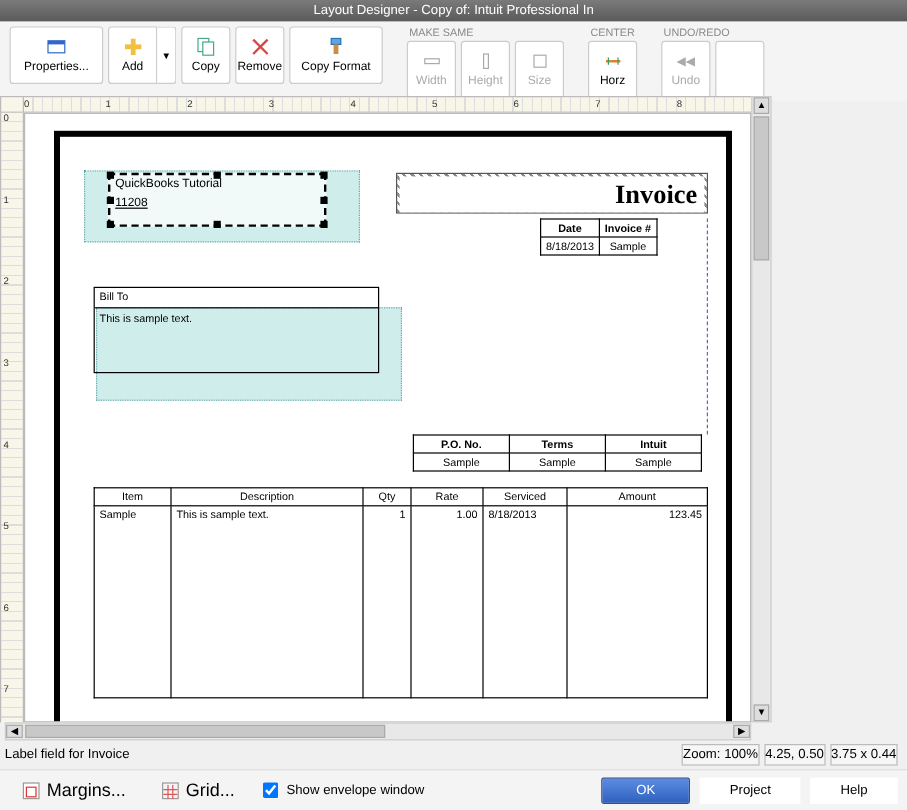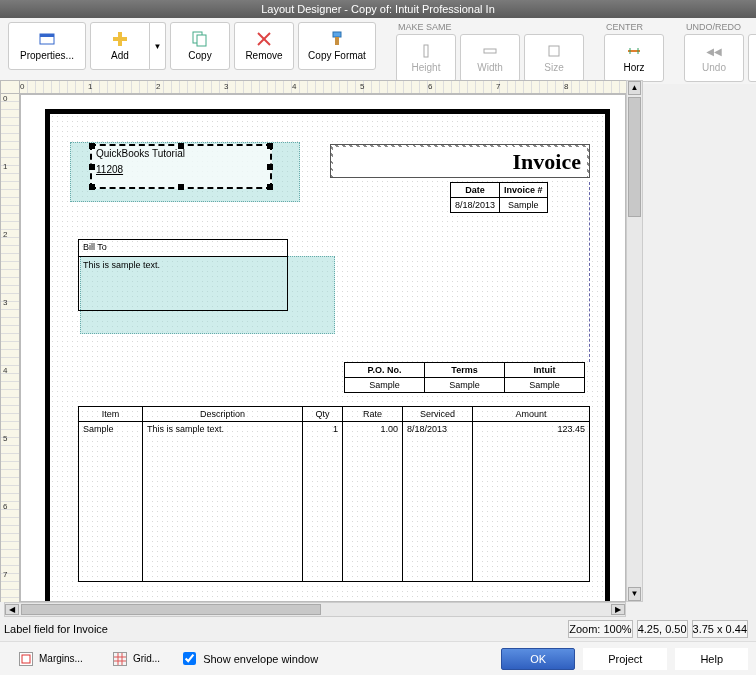--- a/index.html
+++ b/index.html
@@ -26,21 +26,21 @@
     align-items: flex-start;
     padding: 4px 8px 2px 8px;
     background: #f4f4f4;
     gap: 6px;
   }
   .tool-group { display: flex; gap: 4px; }
   .tool-btn {
     border: 1px solid #ccc;
     background: #fff;
     border-radius: 3px;
-    width: 60px;
+    width: 41px;
     height: 48px;
     display: flex;
     flex-direction: column;
     align-items: center;
     justify-content: center;
     cursor: pointer;
     font-size: 10px;
     gap: 3px;
   }
   .tool-btn.wide { width: 78px; }
@@ -173,21 +173,21 @@
     border-top:1px solid #ddd;
     display:flex; align-items:center;
     padding: 0 8px;
     gap: 8px;
   }
   .flat-btn {
     border:1px solid transparent;
     background:transparent;
     padding:4px 10px;
     cursor:pointer;
-    font-size:10px;
+    font-size:15px;
     display:flex; align-items:center; gap:6px;
   }
   .primary-btn {
     background: linear-gradient(#5a8ee0, #3060c0);
     color:#fff; border:1px solid #2a50a0;
     padding:4px 28px; border-radius:2px;
     cursor:pointer; font-size:11px;
   }
   .plain-btn {
     background:#fff; border:1px solid transparent;
@@ -258,32 +258,32 @@
   </div>
 
   <div class="spacer"></div>
 
   <div class="section">
     <div class="section-label">MAKE SAME</div>
     <div class="tool-group">
       <div class="tool-btn disabled">
         <span class="tool-icon">
           <svg width="14" height="14">
+              <rect x="1" y="5" width="12" height="4" fill="none" stroke="#aaa"></rect>
+            </svg>
+        </span>
+        <span>Width</span>
+      </div>
+      <div class="tool-btn disabled">
+        <span class="tool-icon">
+          <svg width="14" height="14">
               <rect x="5" y="1" width="4" height="12" fill="none" stroke="#aaa"></rect>
             </svg>
         </span>
         <span>Height</span>
-      </div>
-      <div class="tool-btn disabled">
-        <span class="tool-icon">
-          <svg width="14" height="14">
-              <rect x="1" y="5" width="12" height="4" fill="none" stroke="#aaa"></rect>
-            </svg>
-        </span>
-        <span>Width</span>
       </div>
       <div class="tool-btn disabled">
         <span class="tool-icon">
           <svg width="14" height="14">
               <rect x="2" y="2" width="10" height="10" fill="none" stroke="#aaa"></rect>
             </svg>
         </span>
         <span>Size</span>
       </div>
     </div>
@@ -378,21 +378,21 @@
           </tr>
       <tr>
             <td>8/18/2013</td>
           <td>Sample</td>
           </tr>
     </tbody>
       </table>
 
     <div class="dashed-vert" style="top:68px; left:539px; height:180px;"></div>
 
-    <div class="bordered" style="top:125px; left:28px; width:210px; height:72px;">
+    <div class="bordered" style="top:125px; left:28px; width:238px; height:72px;">
       <div class="txt" style="top:2px;left:4px;font-size:9px;">Bill To</div>
       <div style="position:absolute;top:16px;left:0;right:0;border-top:1px solid #000;"></div>
       <div class="txt" style="top:20px;left:4px;font-size:9px;">This is sample text.</div>
     </div>
 
     <table class="minitable" style="top:248px; left:294px;padding-left:30px;">
       <tbody>
           <tr>
         <th style="width:80px;">P.O. No.</th>
         <th style="width:80px;margin-left:35px;">Terms</th>

